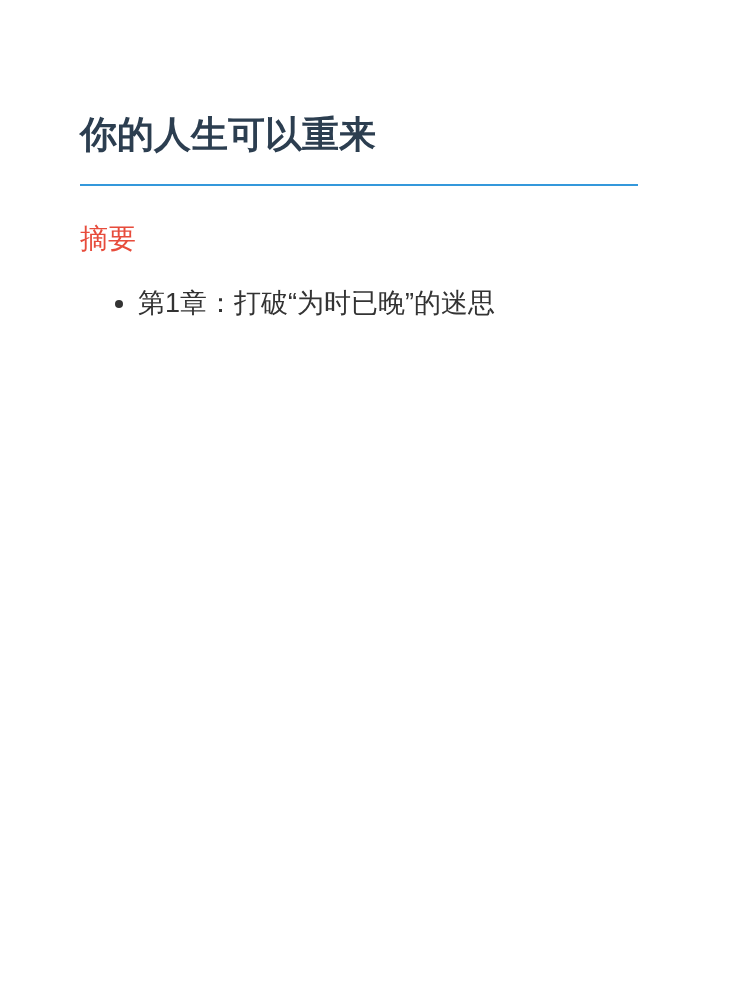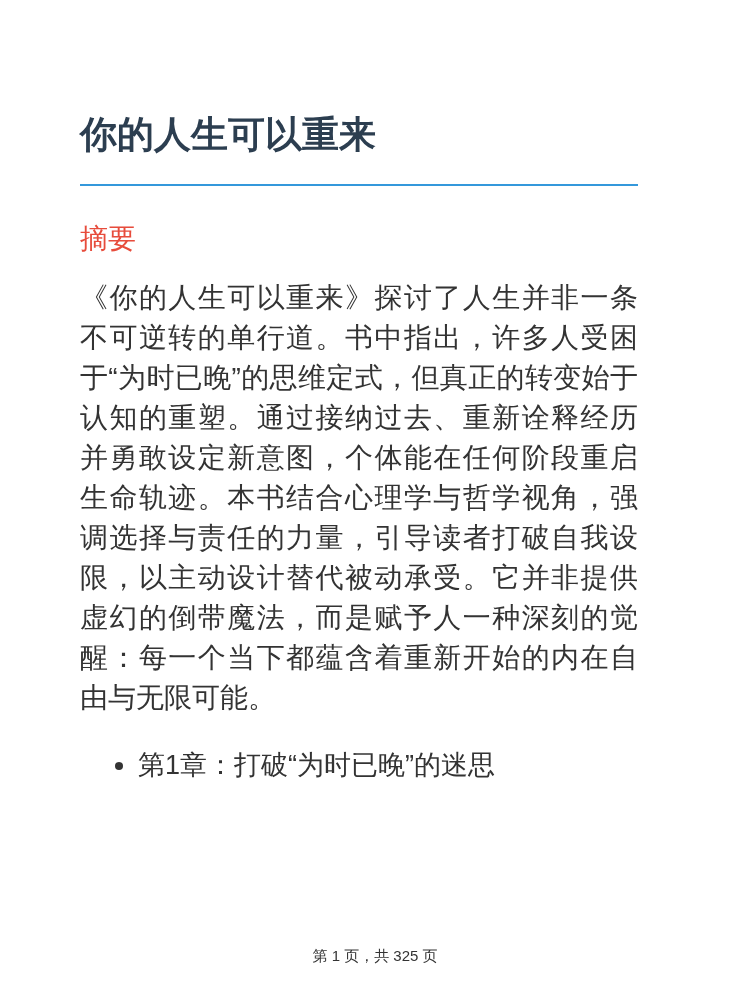--- a/index.html
+++ b/index.html
@@ -74,24 +74,22 @@
 </style>
 </head>
 <body>
 
 <div class="page">
 
   <h1 class="doc-title">你的人生可以重来</h1>
 
   <h2 class="section-heading">摘要</h2>
 
-  <p class="summary-body">《你的人生可以重来》探讨了人生并非一条不可逆转的单行道。书中指出，许多人受困于“为时已晚”的思维定式，但真正的转变始于认知的重塑。通过接纳过去、重新诠释经历并勇敢设定新意图，个体能在任何阶段重启生命轨迹。本书结合心理学与哲学视角，强调选择与责任的力量，引导读者打破自我设限，以主动设计替代被动承受。它并非提供虚幻的倒带魔法，而是赋予人一种深刻的觉醒：每一个当下都蕴含着重新开始的内在自由与无限可能。</p>
 
 
   <ul class="toc-level1">
     <li>
       <span>第1章：打破“为时已晚”的迷思</span>
     </li>
   </ul>
 
-  <div class="page-footer">第 1 页，共 325 页</div>
 
 </div>
 
 </body></html>

